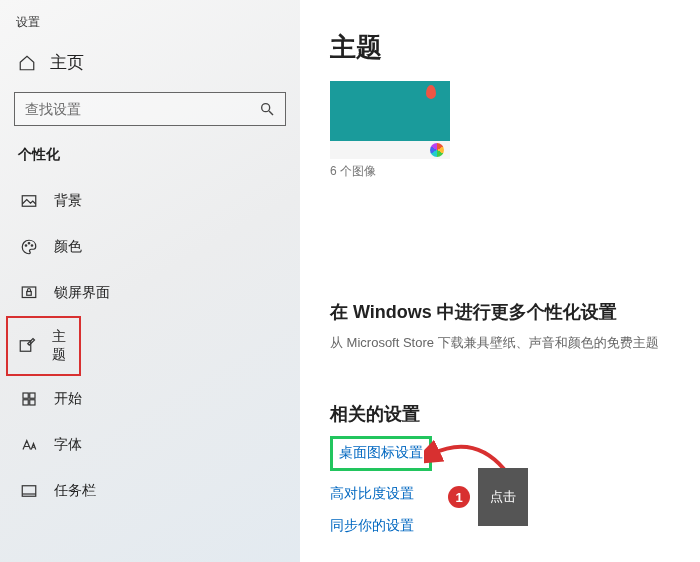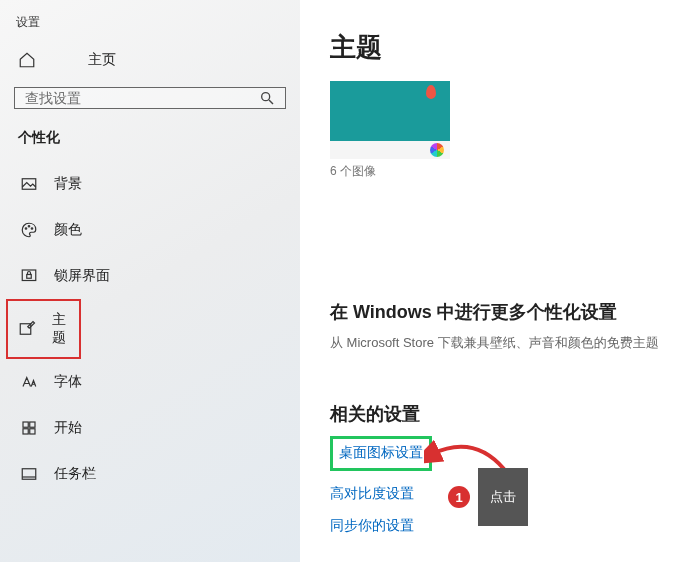--- a/index.html
+++ b/index.html
@@ -2,23 +2,23 @@
 <html><head>
 <meta charset="utf-8">
 <style>
   * { box-sizing: border-box; margin: 0; padding: 0; font-family: "Microsoft YaHei", "Segoe UI", sans-serif; }
   body { width: 700px; height: 562px; background: #fff; overflow: hidden; position: relative; }
   .app { display: flex; height: 100%; }
   .sidebar { width: 300px; background: linear-gradient(150deg, #f7f7f7 0%, #ecedee 50%, #e3eaf0 100%); padding: 10px 0 0 0; position: relative; }
   .header-title { font-size: 12px; color: #333; padding: 4px 16px 12px; }
   .home-row { display: flex; align-items: center; gap: 14px; padding: 8px 18px; cursor: pointer; }
   .home-row .icon { width: 18px; height: 18px; display:flex; align-items:center; justify-content:center; }
-  .home-label { font-size: 14px; color: #222; margin-left: 38px; }
+  .home-label { font-size: 17px; color: #222; }
   .search-wrap { margin: 10px 14px 16px; }
-  .search { display:flex; align-items:center; border:1px solid #666; height:22px; background:rgba(255,255,255,0.35); padding:0 10px; }
+  .search { display:flex; align-items:center; border:1px solid #666; height:34px; background:rgba(255,255,255,0.35); padding:0 10px; }
   .search input { flex:1; border:none; background:transparent; font-size:14px; color:#555; outline:none; }
   .search input::placeholder { color:#6b6b6b; }
   .section-title { font-size:14px; font-weight:700; color:#222; padding: 4px 18px 14px; }
   .nav-item { display:flex; align-items:center; gap:16px; padding:12px 18px; font-size:14px; color:#222; cursor:pointer; border:2px solid transparent; }
   .nav-item .icon { width:18px; height:18px; display:flex; align-items:center; justify-content:center; }
   .nav-item.highlighted { border:2px solid #d83030; margin:0 6px 0 6px; padding:10px 10px; width:75px; }
   .nav-item.highlighted .icon { margin-left:0; }
   .main { flex:1; padding: 30px 0 0 30px; position:relative; background:#fff; }
   .page-title { font-size:26px; font-weight:600; color:#222; margin-bottom:16px; }
   .theme-thumb { width:120px; height:60px; background:#1a9b9b; position:relative; overflow:hidden; }
@@ -107,36 +107,36 @@
             <rect x="3" y="5" width="14" height="14"></rect>
             <path d="M13 9 L20 2 L22 4 L15 11 Z"></path>
           </svg>
       </span>
       <span>主题</span>
     </div>
 
     <div class="nav-item">
       <span class="icon">
         <svg width="18" height="18" viewBox="0 0 24 24" fill="none" stroke="#333" stroke-width="1.6">
-            <path d="M4 18 L9 6 L14 18 M6 14 L12 14 M15 18 L18 10 L21 18 M16 15 L20 15"></path>
-          </svg>
-      </span>
-      <span>字体</span>
-    </div>
-
-    <div class="nav-item">
-      <span class="icon">
-        <svg width="18" height="18" viewBox="0 0 24 24" fill="none" stroke="#333" stroke-width="1.6">
             <rect x="4" y="4" width="7" height="7"></rect>
             <rect x="13" y="4" width="7" height="7"></rect>
             <rect x="4" y="13" width="7" height="7"></rect>
             <rect x="13" y="13" width="7" height="7"></rect>
           </svg>
       </span>
       <span>开始</span>
+    </div>
+
+    <div class="nav-item">
+      <span class="icon">
+        <svg width="18" height="18" viewBox="0 0 24 24" fill="none" stroke="#333" stroke-width="1.6">
+            <path d="M4 18 L9 6 L14 18 M6 14 L12 14 M15 18 L18 10 L21 18 M16 15 L20 15"></path>
+          </svg>
+      </span>
+      <span>字体</span>
     </div>
 
     <div class="nav-item">
       <span class="icon">
         <svg width="18" height="18" viewBox="0 0 24 24" fill="none" stroke="#333" stroke-width="1.6">
             <rect x="3" y="5" width="18" height="14"></rect>
             <line x1="3" y1="16" x2="21" y2="16"></line>
           </svg>
       </span>
       <span>任务栏</span>

